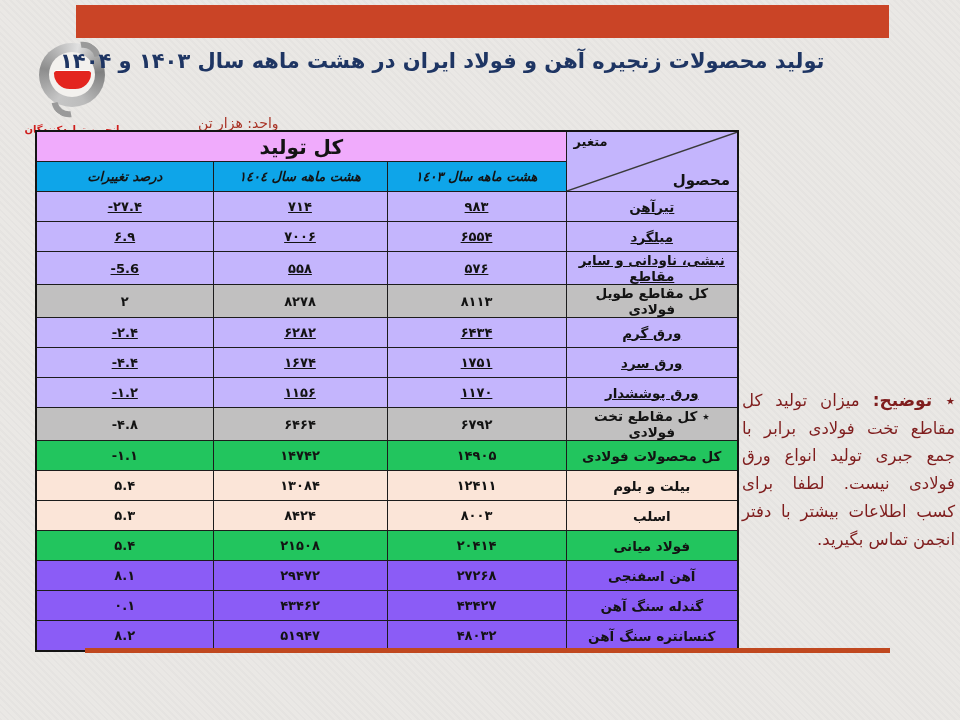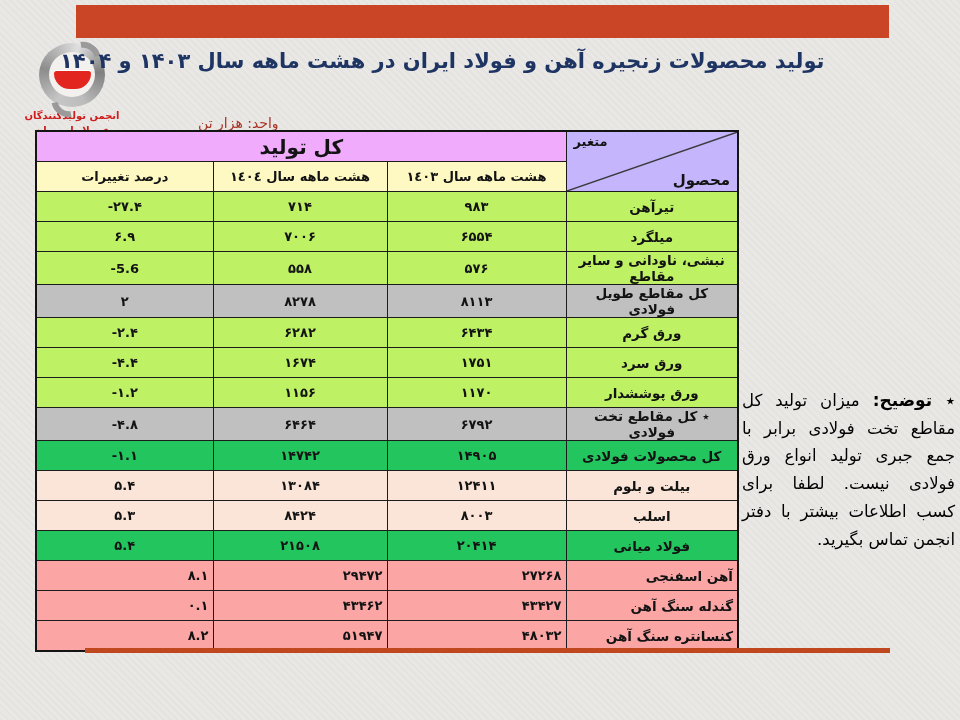--- a/index.html
+++ b/index.html
@@ -26,51 +26,51 @@
   .logo-mark{width:66px;height:64px;margin:0 auto;position:relative;}
   .logo-ring{position:absolute;inset:0;border-radius:50%;
     background:conic-gradient(from 210deg,#c6c6c6,#8d8d8d 20%,#e0e0e0 45%,#7f7f7f 65%,#bcbcbc 85%,#c6c6c6);}
   .logo-inner{position:absolute;left:10px;top:9px;width:46px;height:45px;border-radius:50%;background:#f3f1ee;}
   .logo-arm1{position:absolute;left:28px;top:-1px;width:22px;height:20px;border-radius:50%;
     border:6px solid transparent;border-top:6px solid #9a9a9a;transform:rotate(35deg);}
   .logo-arm2{position:absolute;left:12px;top:42px;width:22px;height:20px;border-radius:50%;
     border:6px solid transparent;border-bottom:6px solid #9a9a9a;transform:rotate(35deg);}
   .logo-bowl{position:absolute;left:15px;top:28px;width:37px;height:18px;background:#e3251f;
     border-radius:3px 3px 50% 50% / 3px 3px 100% 100%;box-shadow:0 -1px 0 #fff;}
-  .logo-caption{margin-top:2px;text-align:center;direction:rtl;color:#ce1d1b;
+  .logo-caption{margin-top:16px;text-align:center;direction:rtl;color:#ce1d1b;
     font-weight:bold;font-size:10px;line-height:1.3;}
 
   
   table.prod{
     position:absolute;left:35px;top:130px;width:702px;
     border-collapse:collapse;direction:rtl;table-layout:fixed;
     border:2px solid #141414;
   }
   table.prod td, table.prod th{
     border:1px solid #1c1c1c;height:29px;padding:0 4px;
     text-align:center;vertical-align:middle;font-weight:bold;color:#131313;
   }
   th.group{background:#f0abfc;font-size:20px;border-bottom:2px solid #141414;}
-  th.hdr2{background:#fef9c3;font-size:13px;}
+  th.hdr2{background:#0ea5e9;font-size:13px;font-style:italic;}
   td.diag{background:#c4b5fd;position:relative;padding:0;border-bottom:2px solid #141414;}
   td.diag .dsvg{position:absolute;inset:0;width:100%;height:100%;}
   .diag-top{position:absolute;top:2px;left:7px;font-size:13px;font-weight:bold;}
   .diag-bottom{position:absolute;bottom:2px;right:7px;font-size:15px;font-weight:bold;}
   td.prodname{font-size:13.5px;}
   td.num{font-size:13px;direction:ltr;}
-  tr.row-pink   td{background:#bef264;}
+  tr.row-pink   td{background:#c4b5fd;text-decoration:underline;}
   tr.row-gray   td{background:#c1c0c0;}
   tr.row-orange td{background:#22c55e;}
   tr.row-peach  td{background:#fbe5d8;}
-  tr.row-mauve  td{background:#fca5a5;text-align:right;}
+  tr.row-mauve  td{background:#8b5cf6;}
 
   
   .footnote{
     position:absolute;left:742px;top:386px;width:213px;
-    direction:rtl;text-align:justify;font-size:16.5px;line-height:1.68;color:#000000;
+    direction:rtl;text-align:justify;font-size:16.5px;line-height:1.68;color:#7f1d1d;
   }
   .footnote b{font-size:17px;}
 </style>
 </head>
 <body>
 
 <div>
 
   <div class="top-bar"></div>
 

